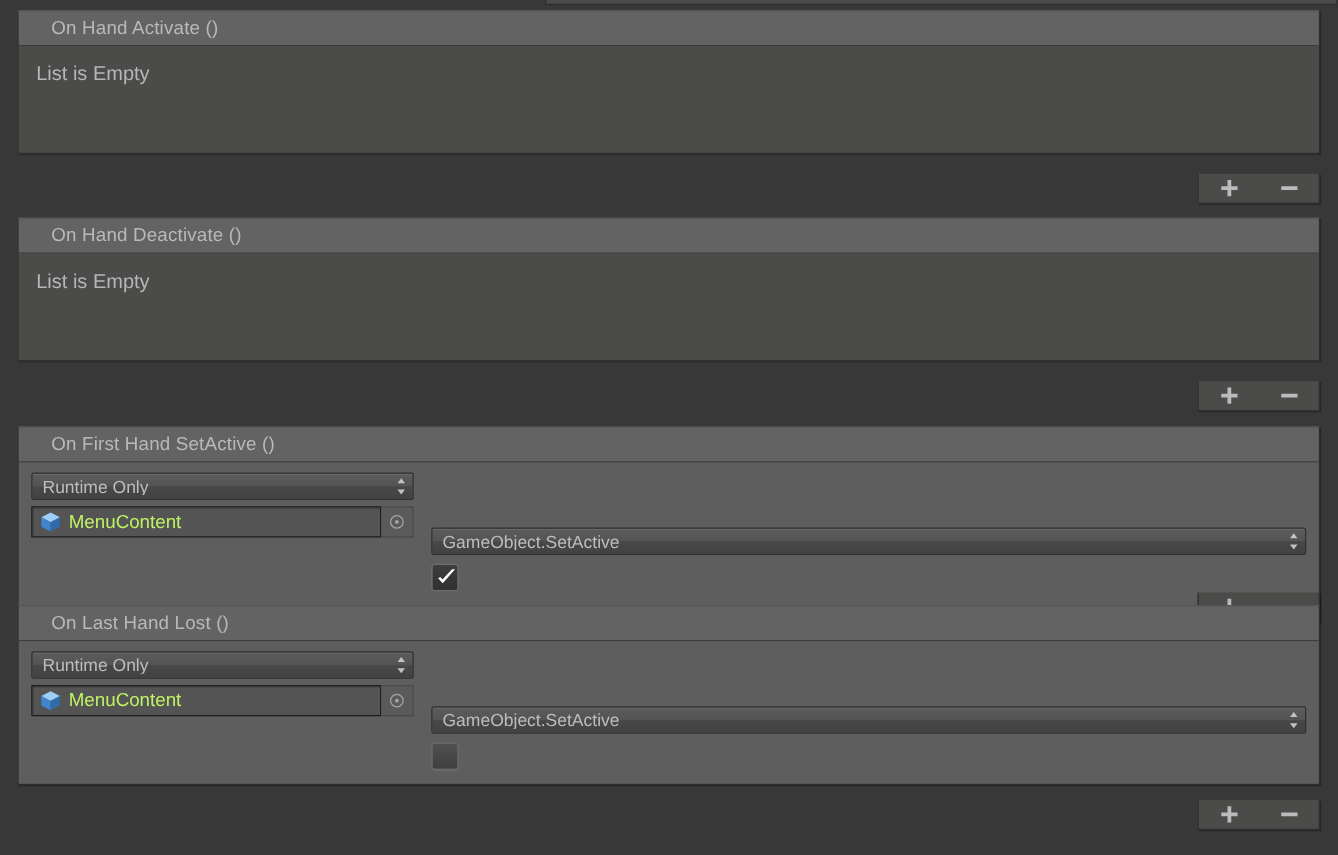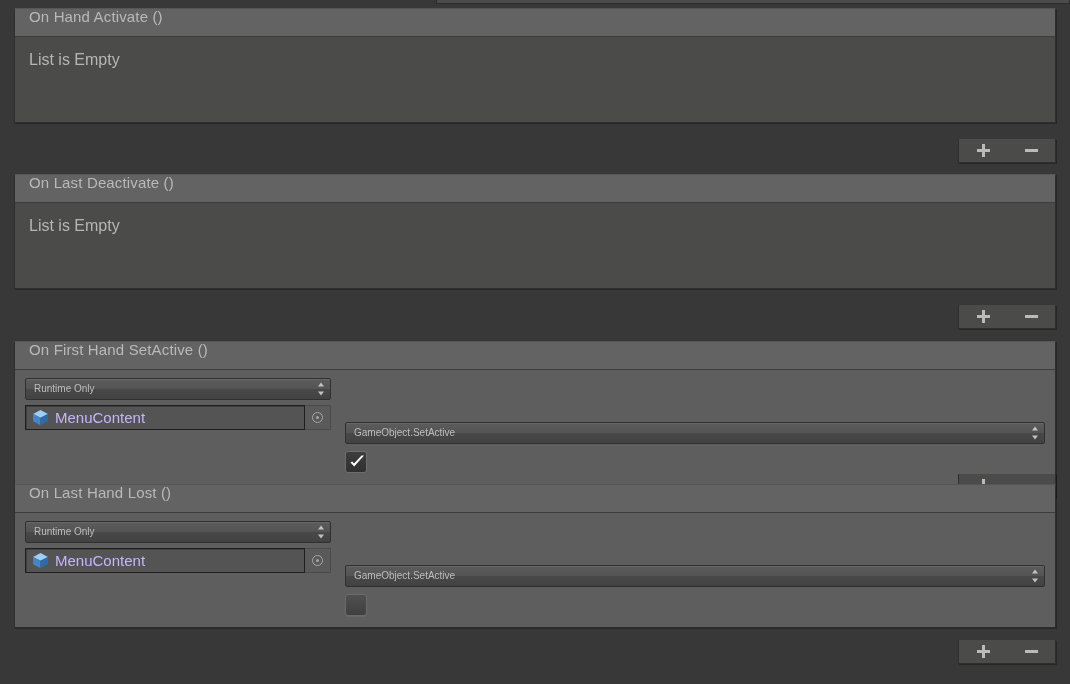--- a/index.html
+++ b/index.html
@@ -43,22 +43,22 @@
     background: #4b4b4a;
     box-shadow: 1px 1px 0 rgba(0,0,0,0.30);
     box-sizing: border-box;
   }
 
   .event-header {
     height: 28px;
     background: #636363;
     border-bottom: 1px solid #3d3d3d;
     display: flex;
-    align-items: flex-start;
-    padding-left: 14px;
+    align-items: center;
+    padding-left: 26px;
     box-sizing: border-box;
   }
   .event-header-title {
     font-size: 15px;
     color: #b9b9b9;
     letter-spacing: 0.15px;
     line-height: 1;
   }
 
   .event-body {
@@ -104,21 +104,21 @@
     border-radius: 2px;
     background: linear-gradient(to bottom, #5c5c5c 0%, #545454 48%, #484848 52%, #424242 100%);
     box-shadow: inset 0 1px 0 rgba(255,255,255,0.07);
     display: flex;
     align-items: center;
     padding: 0 18px 0 8px;
     box-sizing: border-box;
     overflow: hidden;
   }
   .u-popup-label {
-    font-size: 10px;
+    font-size: 14px;
     color: #bdbdbd;
     white-space: nowrap;
     overflow: hidden;
     text-overflow: ellipsis;
     line-height: 1;
     text-align: center;
   }
   .u-popup-arrows {
     position: absolute;
     right: 5px;
@@ -157,21 +157,21 @@
     border: 1px solid #1e1e1e;
     box-shadow: inset 1px 1px 0 rgba(0,0,0,0.25);
     display: flex;
     align-items: center;
     padding: 0 6px;
     box-sizing: border-box;
     overflow: hidden;
   }
   .obj-name {
     font-size: 15px;
-    color: #c4b5fd;
+    color: #bef264;
     white-space: nowrap;
     margin-left: 6px;
     line-height: 1;
   }
   .obj-picker {
     width: 26px;
     height: 25px;
     flex: 0 0 26px;
     background: #5a5a5a;
     border: 1px solid #4a4a4a;
@@ -275,21 +275,21 @@
   </div>
 </div>
 <div class="addrem-bar" style="top:139px;">
   <span class="btn-plus"></span>
   <span class="btn-minus"></span>
 </div>
 
 <div class="event-block" style="top:174px;">
   <div class="event-frame">
     <div class="event-header">
-      <span class="event-header-title">On Last Deactivate ()</span>
+      <span class="event-header-title">On Hand Deactivate ()</span>
     </div>
     <div class="event-body empty-body">
       <span class="empty-label">List is Empty</span>
     </div>
   </div>
 </div>
 <div class="addrem-bar" style="top:305px;">
   <span class="btn-plus"></span>
   <span class="btn-minus"></span>
 </div>

